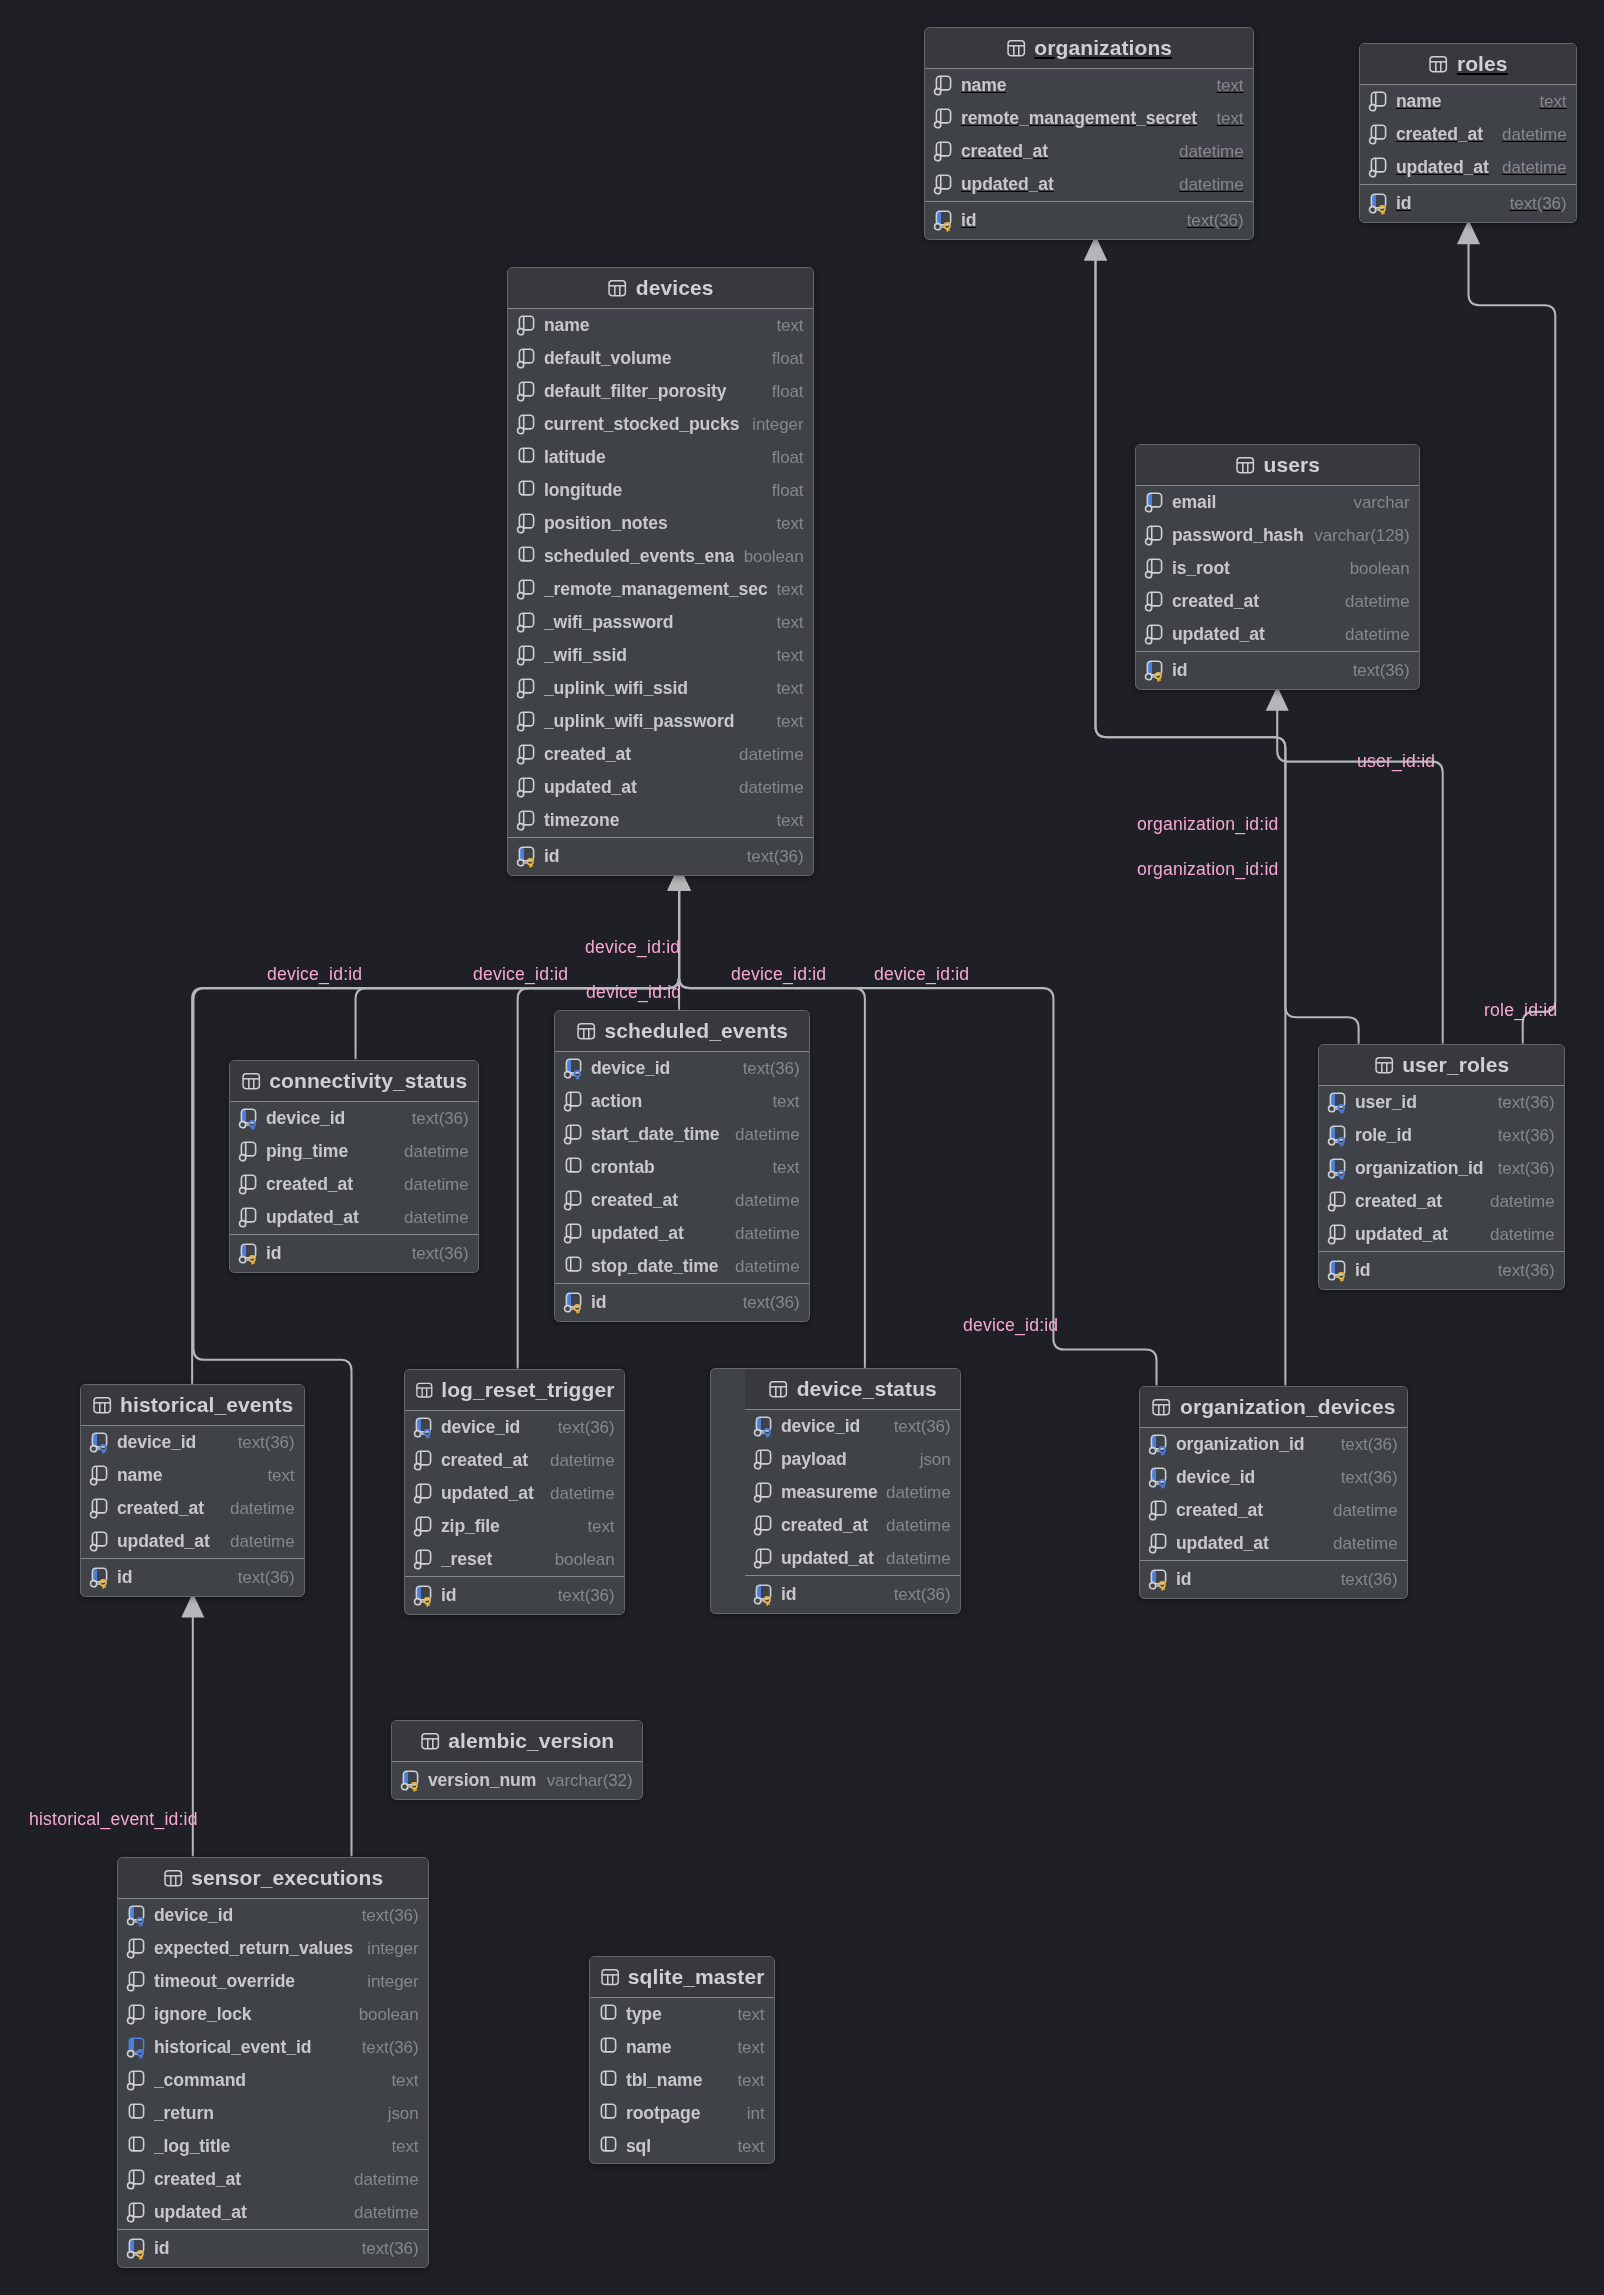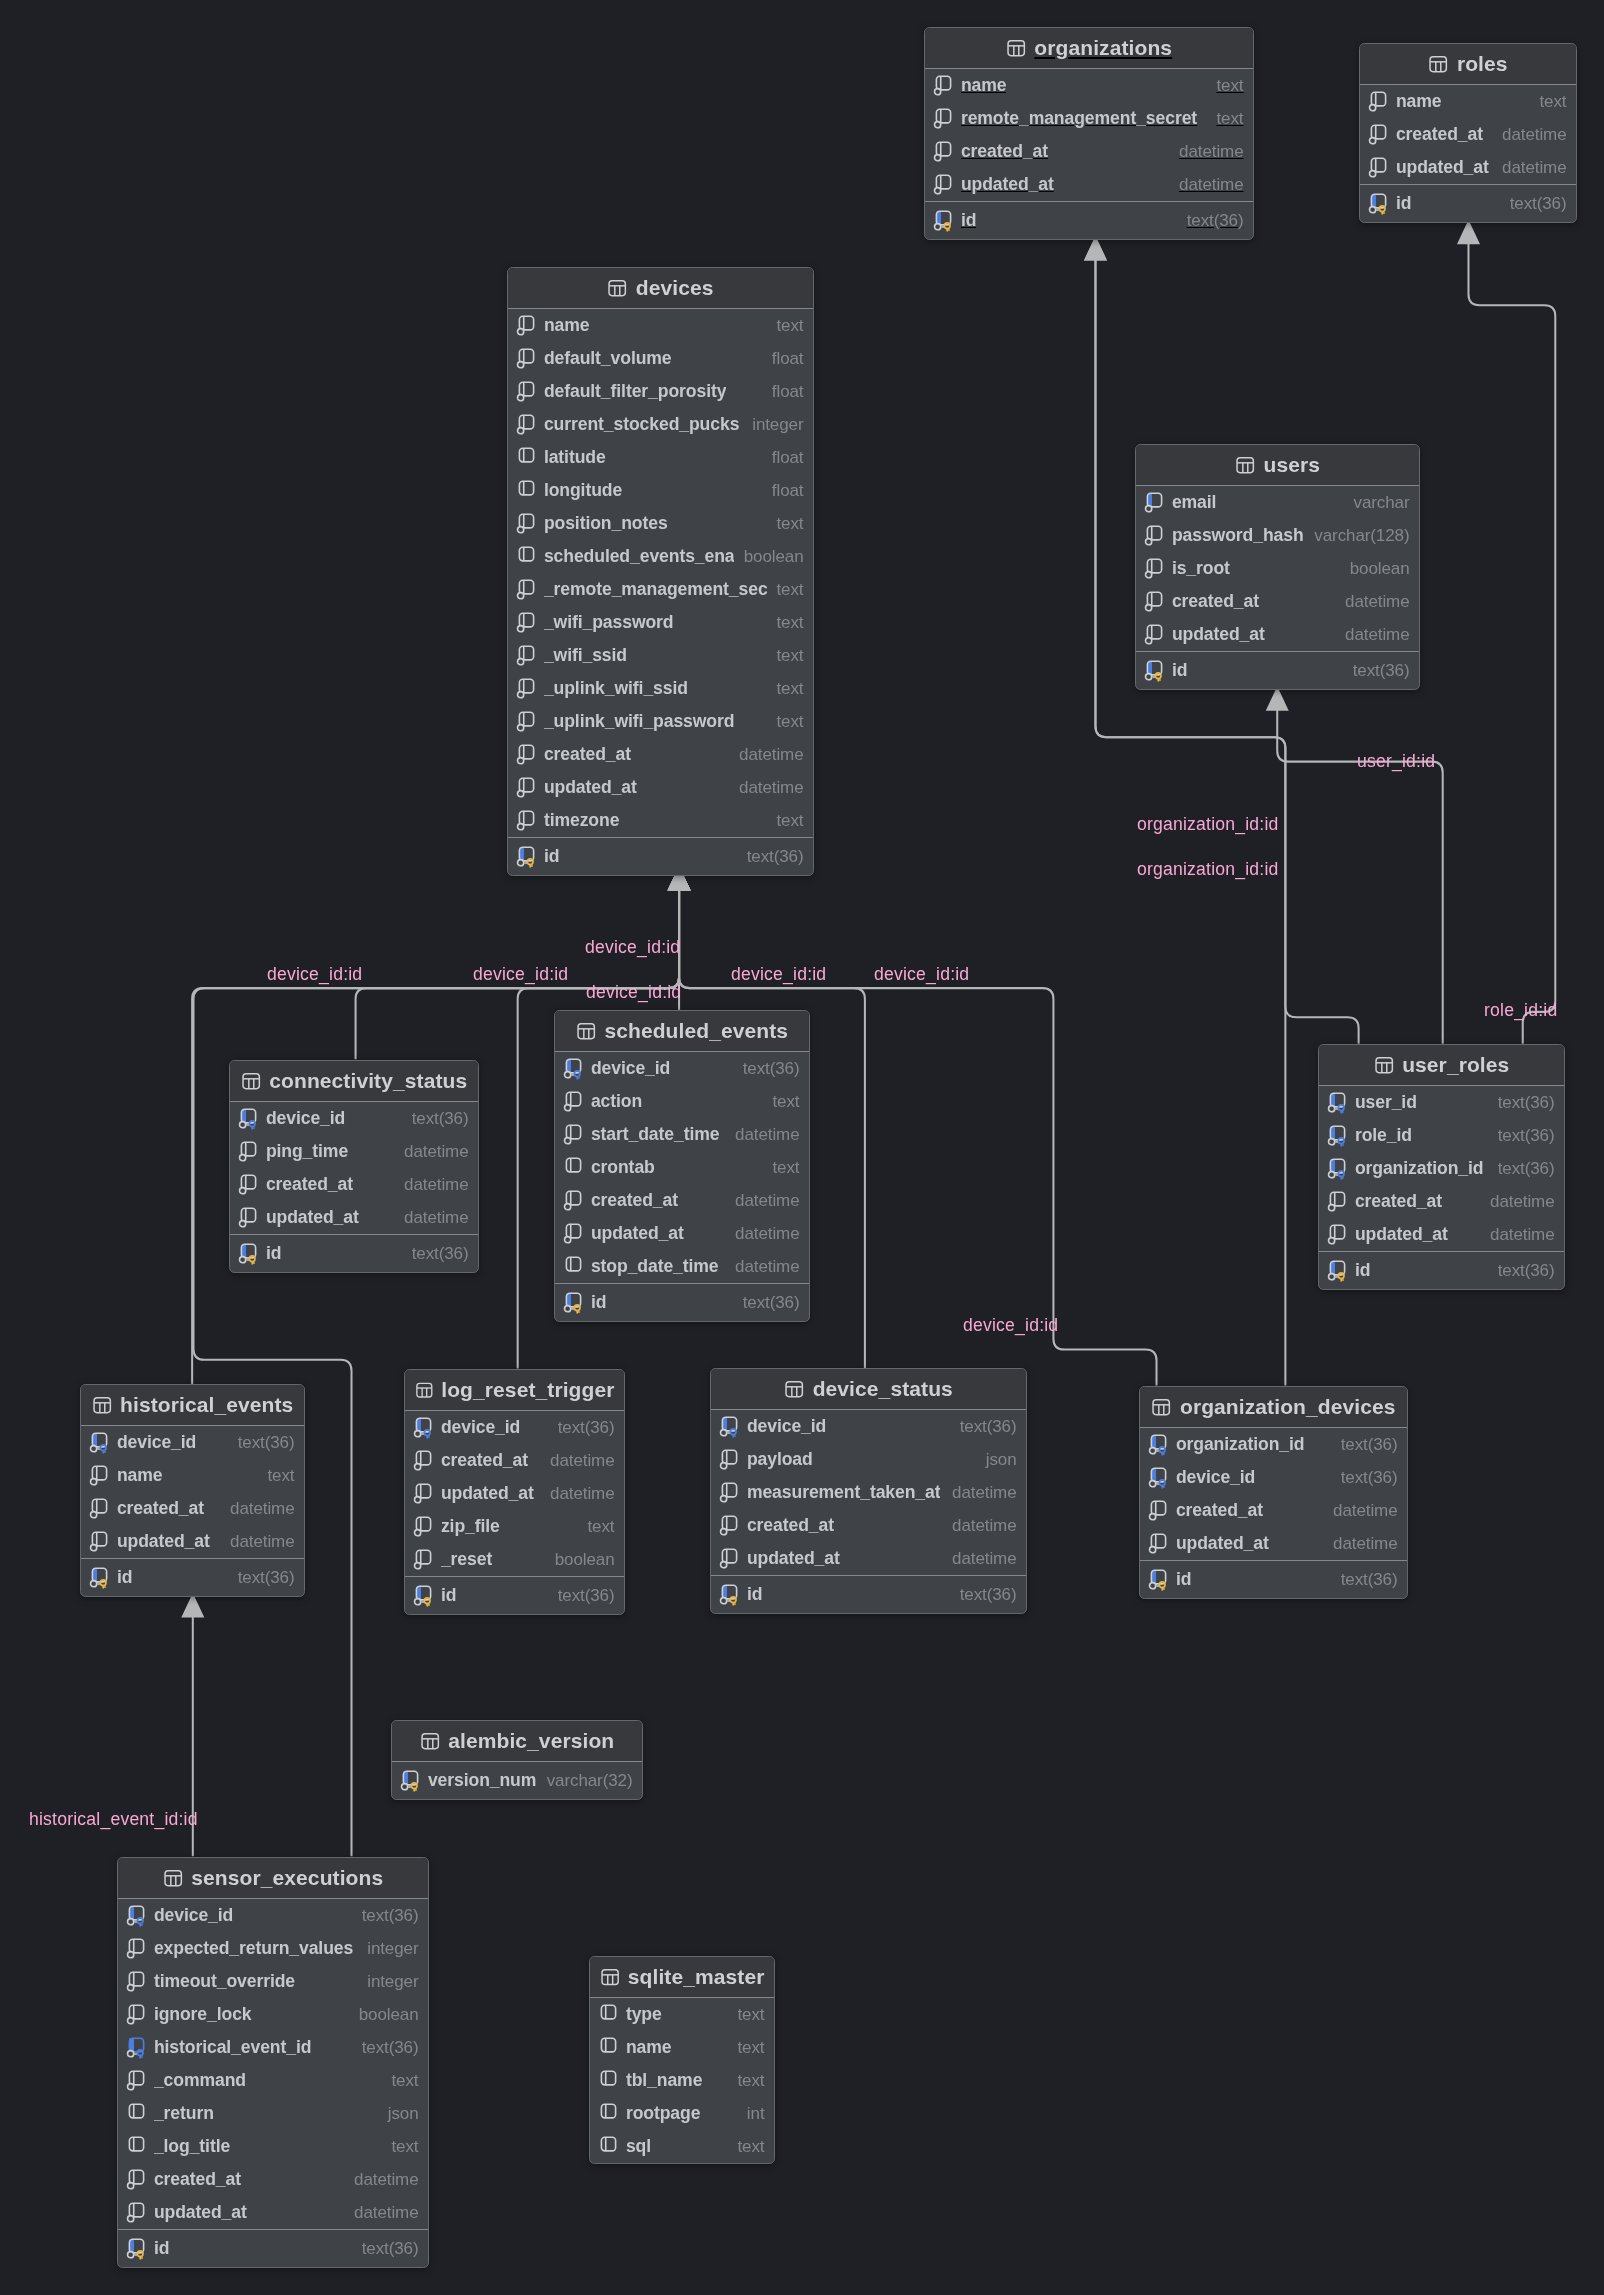--- a/index.html
+++ b/index.html
@@ -140,21 +140,21 @@
               <circle cx="7.5" cy="28.5" r="5" fill="#3f4347" stroke="#ced0d3" stroke-width="2.6"></circle>
               <line x1="13.5" y1="29" x2="18" y2="29" stroke="#ced0d3" stroke-width="2.4"></line>
               <circle cx="23" cy="27" r="4.6" fill="none" stroke="#eeb73e" stroke-width="2.6"></circle>
               <path d="M23 31.6 L23 35.4 M23 33.8 L26.4 33.8" stroke="#eeb73e" stroke-width="2.6" fill="none" stroke-linecap="round"></path>
             </svg>
             <span class="fname">id</span>
             <span class="ftype">text(36)</span>
           </div>
         </div>
       </div>
-      <div class="db-table" style="left: 1359px; top: 43px; width: 218px;">
+      <div class="db-table" style="left: 1359px; top: 43px; width: 218px; text-decoration: underline;">
         <div class="thead">
           <svg viewBox="0 0 30 30" width="20.4" height="20.4">
             <rect x="3" y="4" width="24" height="22" rx="4.5" fill="none" stroke="#ced0d3" stroke-width="2.2"></rect>
             <line x1="3" y1="11.5" x2="27" y2="11.5" stroke="#ced0d3" stroke-width="2.2"></line>
             <line x1="11.5" y1="11.5" x2="11.5" y2="26" stroke="#ced0d3" stroke-width="2.2"></line>
             <line x1="18.8" y1="11.5" x2="18.8" y2="26" stroke="#ced0d3" stroke-width="2.2"></line>
           </svg>
           <span class="tname">roles</span>
         </div>
         <div class="tbody">
@@ -813,21 +813,21 @@
               <circle cx="7.5" cy="28.5" r="5" fill="#3f4347" stroke="#ced0d3" stroke-width="2.6"></circle>
               <line x1="13.5" y1="29" x2="18" y2="29" stroke="#ced0d3" stroke-width="2.4"></line>
               <circle cx="23" cy="27" r="4.6" fill="none" stroke="#eeb73e" stroke-width="2.6"></circle>
               <path d="M23 31.6 L23 35.4 M23 33.8 L26.4 33.8" stroke="#eeb73e" stroke-width="2.6" fill="none" stroke-linecap="round"></path>
             </svg>
             <span class="fname">id</span>
             <span class="ftype">text(36)</span>
           </div>
         </div>
       </div>
-      <div class="db-table" style="left: 710px; top: 1368px; width: 317px;">
+      <div class="db-table" style="left: 710px; top: 1368px; width: 251px; padding-left: 34px;">
         <div class="thead">
           <svg viewBox="0 0 30 30" width="20.4" height="20.4">
             <rect x="3" y="4" width="24" height="22" rx="4.5" fill="none" stroke="#ced0d3" stroke-width="2.2"></rect>
             <line x1="3" y1="11.5" x2="27" y2="11.5" stroke="#ced0d3" stroke-width="2.2"></line>
             <line x1="11.5" y1="11.5" x2="11.5" y2="26" stroke="#ced0d3" stroke-width="2.2"></line>
             <line x1="18.8" y1="11.5" x2="18.8" y2="26" stroke="#ced0d3" stroke-width="2.2"></line>
           </svg>
           <span class="tname">device_status</span>
         </div>
         <div class="tbody">

